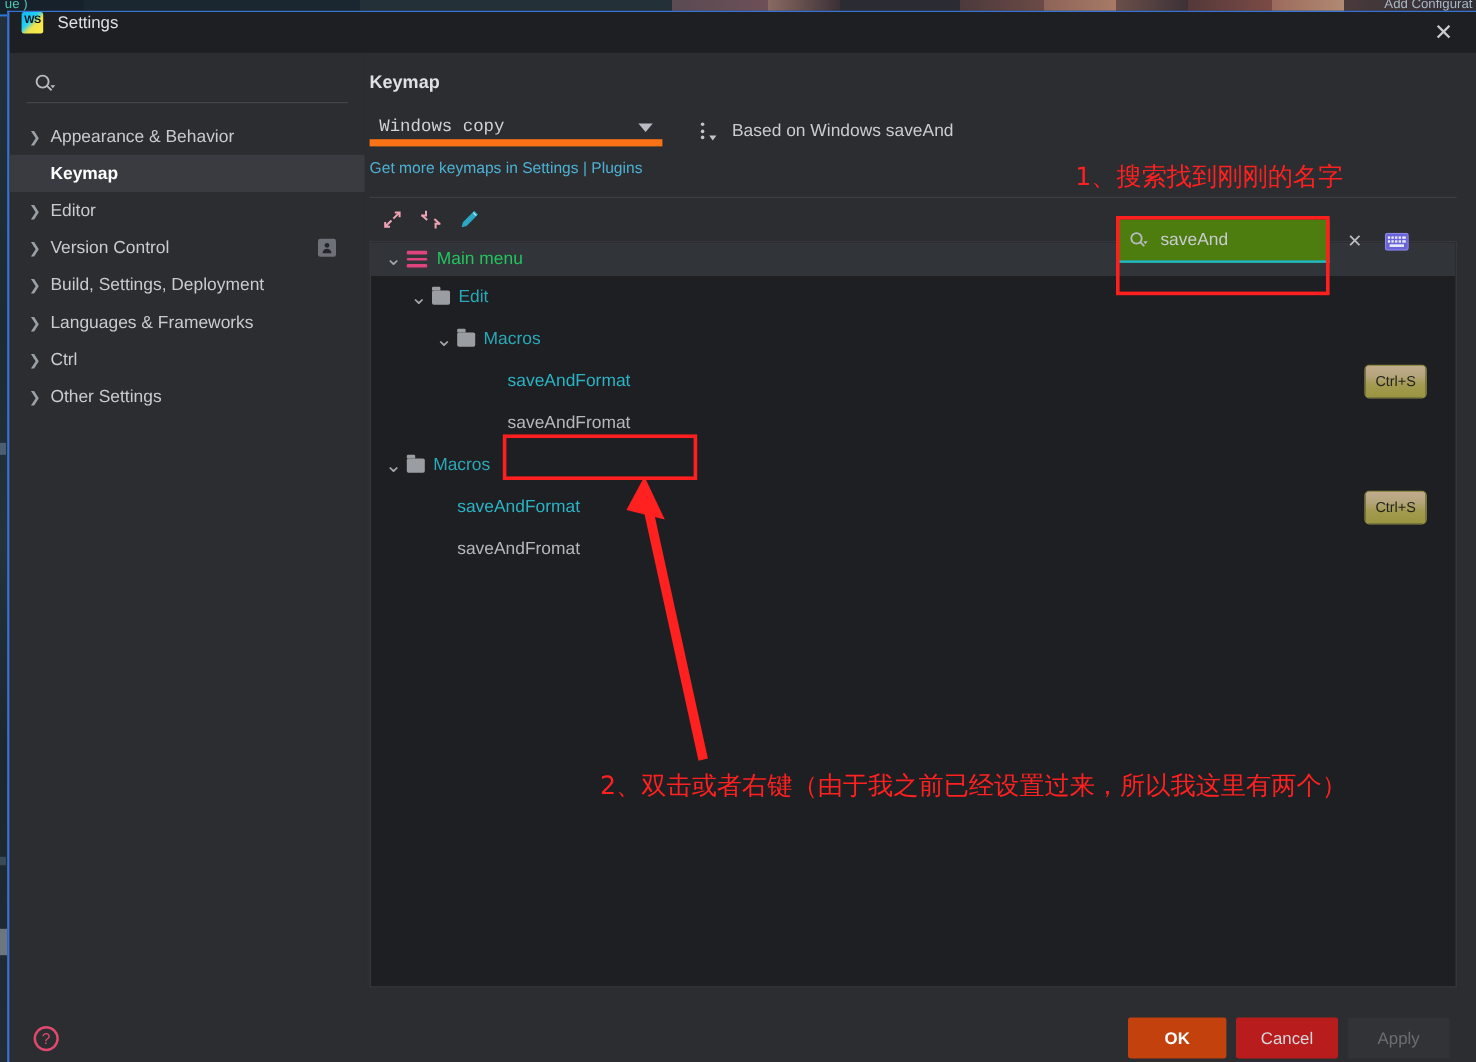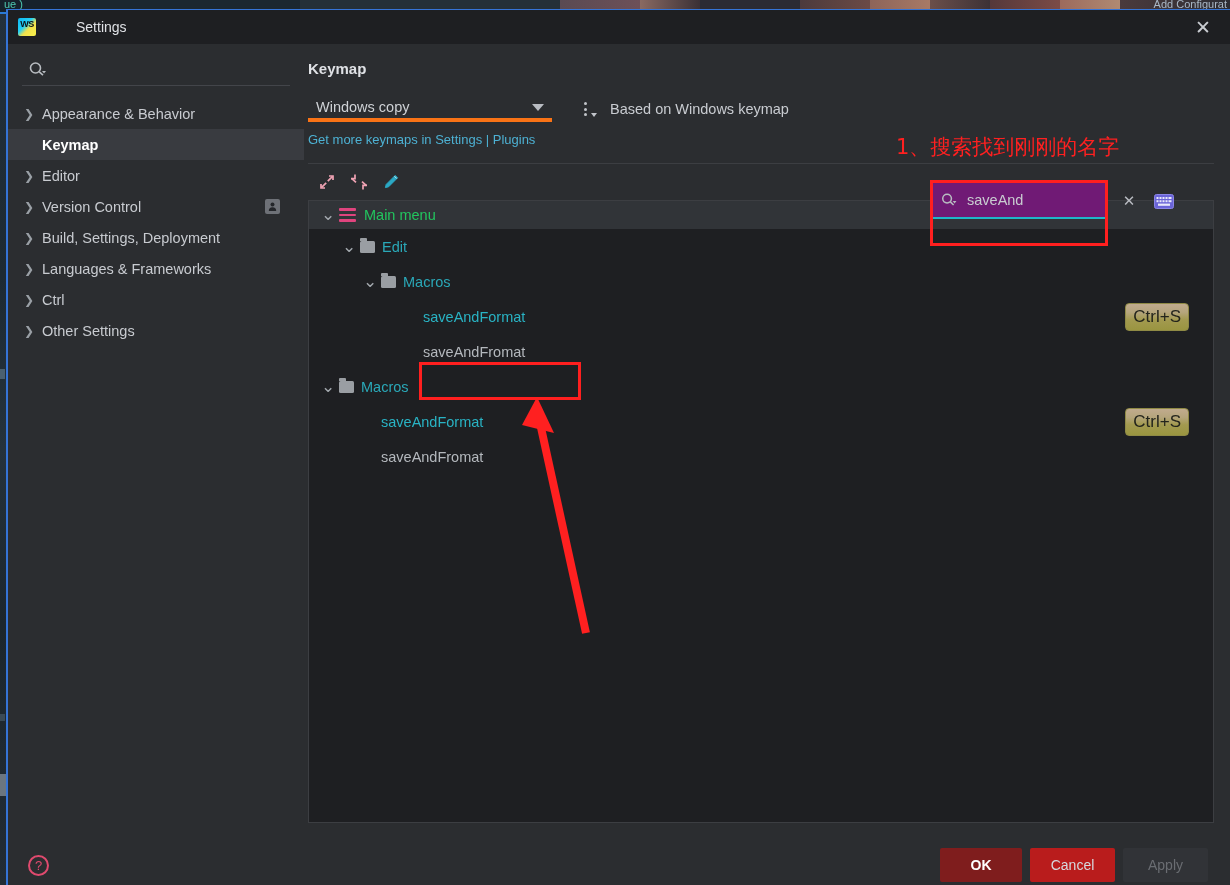--- a/index.html
+++ b/index.html
@@ -52,21 +52,21 @@
     position: absolute; left: 6px; top: 9px; width: 1224px; height: 876px;
     background: #2b2d30;
     border-left: 2px solid #3574d6;
     border-top: 1px solid #3574d6;
     display: flex; flex-direction: column;
   }
 
   
   #titlebar {
     height: 34px; background: #1e1f22; position: relative; flex: 0 0 34px;
-    display: flex; align-items: center; gap: 28px;
+    display: flex; align-items: flex-start;
   }
   #app-icon {
     width: 18px; height: 18px; margin-left: 10px; position: relative;
     background: linear-gradient(135deg, #0fb6f2 0%, #23d1f5 40%, #f2e14c 60%, #f7f04a 100%);
     border-radius: 2px; flex: 0 0 18px;
   }
   #app-icon::after {
     content: "WS"; position: absolute; left: 0; right: 0; top: 1px;
     font-size: 9px; font-weight: bold; color: #0d1117; text-align: center;
     font-family: "Liberation Sans", sans-serif; letter-spacing: -0.5px;
@@ -119,22 +119,22 @@
   #content {
     flex: 1; background: #2b2d30; padding: 0 16px 0 4px;
     display: flex; flex-direction: column; min-width: 0; position: relative;
   }
   #content-head { padding: 16px 0 0 0; }
   #page-title {
     font-size: 15px; font-weight: bold; color: #dfe1e5; margin-bottom: 19px;
   }
   #keymap-row { display: flex; align-items: center; height: 26px; }
   #keymap-select {
-    width: 244px; height: 26px; border-bottom: 4px solid #f97316;
-    display: flex; align-items: center; position: relative; cursor: pointer;
+    width: 244px; height: 26px; border-bottom: 6px solid #f97316;
+    display: flex; align-items: center; position: relative; cursor: pointer; font-family: Liberation Mono, monospace;
   }
   #keymap-select .val { font-size: 14.5px; color: #cfd2d6; padding-left: 8px; }
   #keymap-select .caret {
     position: absolute; right: 8px; top: 50%; margin-top: -3px;
     width: 0; height: 0; border-left: 6px solid transparent;
     border-right: 6px solid transparent; border-top: 7px solid #b9bcc2;
   }
   #kebab {
     width: 30px; height: 26px; margin-left: 18px; display: flex;
     align-items: center; justify-content: center; cursor: pointer; position: relative;
@@ -188,42 +188,42 @@
   .t-label.cyan { color: #2aa8b8; }
   .t-label.cyan-b { color: #29b3c4; }
   .t-label.white { color: #22c55e; }
   .t-label.gray { color: #b4b8bd; }
   .shortcut-badge {
     position: absolute; right: 24px; top: 50%; transform: translateY(-50%);
     height: 28px; min-width: 52px; padding: 0 7px;
     background: linear-gradient(180deg, #c1ab8e 0%, #b5a57c 32%, #a39a50 60%, #9a9540 100%);
     border: 1px solid #8f8a45; border-radius: 4px;
     display: flex; align-items: center; justify-content: center;
-    font-size: 17px; color: #23241c;
+    font-size: 12px; color: #23241c;
     font-family: "Liberation Sans", sans-serif;
   }
 
   
   #footer {
     flex: 0 0 62px; display: flex; align-items: center; background: #2b2d30;
     padding: 0 22px 0 20px; position: relative;
   }
   #help-icon {
     width: 21px; height: 21px; border-radius: 50%; border: 2px solid #e04a6e;
     color: #e04a6e; font-size: 13px; display: flex; align-items: center;
     justify-content: center; cursor: pointer; font-family: "Liberation Sans", sans-serif;
     margin-top: 22px;
   }
   #footer-buttons { margin-left: auto; display: flex; gap: 8px; margin-top: 22px; }
   .dlg-btn {
     height: 34px; min-width: 85px; padding: 0 16px; border: none;
     background: #b91c1c; color: #d6d9de; font-size: 14px; cursor: pointer;
     font-family: "Liberation Sans", sans-serif; border-radius: 2px;
   }
-  .dlg-btn.primary { background: #7f1d1d; color: #ffffff; font-weight: bold; min-width: 82px; }
+  .dlg-btn.primary { background: #c2410c; color: #ffffff; font-weight: bold; min-width: 82px; }
   .dlg-btn.disabled { background: #313337; color: #6a6d72; cursor: default; }
 
   
   #anno { position: absolute; left: 0; top: 0; width: 1230px; height: 885px; pointer-events: none; }
   .anno-box {
     position: absolute; border: 3px solid #ff1f1f; box-sizing: border-box;
   }
   .anno-text {
     position: absolute; color: #ff2020; font-size: 21px; white-space: nowrap;
     font-family: "DejaVu Sans", "Liberation Sans", sans-serif;
@@ -319,21 +319,21 @@
             <span class="caret"></span>
           </div>
           <div id="kebab">
             <span class="dots">
                 <i></i>
                 <i></i>
                 <i></i>
               </span>
             <span class="mini-caret"></span>
           </div>
-          <span id="based-on">Based on Windows keymap</span>
+          <span id="based-on">Based on Windows saveAnd</span>
         </div>
 
         <a id="get-more">Get more keymaps in Settings | Plugins</a>
         <div id="tool-sep"></div>
 
         <div id="toolbar">
           <div class="tb-btn">
             <svg width="18" height="18" viewBox="0 0 18 18">
               <path d="M11 3 h4 v4" fill="none" stroke="#f0a3b4" stroke-width="1.7"></path>
               <line x1="14.6" y1="3.4" x2="9.8" y2="8.2" stroke="#f0a3b4" stroke-width="1.7"></line>
@@ -410,21 +410,21 @@
     <div id="help-icon">?</div>
     <div id="footer-buttons">
       <button class="dlg-btn primary">OK</button>
       <button class="dlg-btn">Cancel</button>
       <button class="dlg-btn disabled">Apply</button>
     </div>
   </div>
 </div>
 
 <div id="search-overlay" style="position:absolute;left:930px;top:182px;width:250px;height:38px;display:flex;align-items:center;">
-  <div style="position:relative;width:178px;height:36px;display:flex;align-items:center;background:#701a75;border-bottom:2px solid #1fb6c9;">
+  <div style="position:relative;width:178px;height:36px;display:flex;align-items:center;background:#4d7c0f;border-bottom:2px solid #1fb6c9;">
     <span style="margin-left:10px;display:flex;">
       <svg width="17" height="17" viewBox="0 0 18 18">
         <circle cx="7.5" cy="7" r="4.6" fill="none" stroke="#b8bcc1" stroke-width="1.6"></circle>
         <line x1="11" y1="10.5" x2="14.4" y2="13.8" stroke="#b8bcc1" stroke-width="1.6"></line>
         <path d="M13.4 9.6 l4 0 l-2 2.6 z" fill="#b8bcc1"></path>
       </svg>
     </span>
     <span style="margin-left:10px;font-size:14.5px;color:#c9ccd1;font-family:'Liberation Sans',sans-serif;">saveAnd</span>
   </div>
   <div style="width:28px;height:28px;display:flex;align-items:center;justify-content:center;color:#b9bcc2;font-size:15px;margin-left:7px;">✕</div>
@@ -452,13 +452,14 @@
   <div class="anno-text" style="left:896px; top:133px;">1、搜索找到刚刚的名字</div>
   <div class="anno-box" style="left:930px; top:180px; width:178px; height:66px;"></div>
 
   <div class="anno-box" style="left:419px; top:362px; width:162px; height:38px;"></div>
 
   <svg style="position:absolute;left:520px;top:395px;" width="120" height="245">
     <line x1="66" y1="238" x2="20" y2="28" stroke="#ff2020" stroke-width="8"></line>
     <path d="M17 2 L34 38 L2 30 Z" fill="#ff2020"></path>
   </svg>
 
+  <div class="anno-text" style="left:500px; top:641px;">2、双击或者右键（由于我之前已经设置过来，所以我这里有两个）</div>
 </div>
 
 </body></html>

